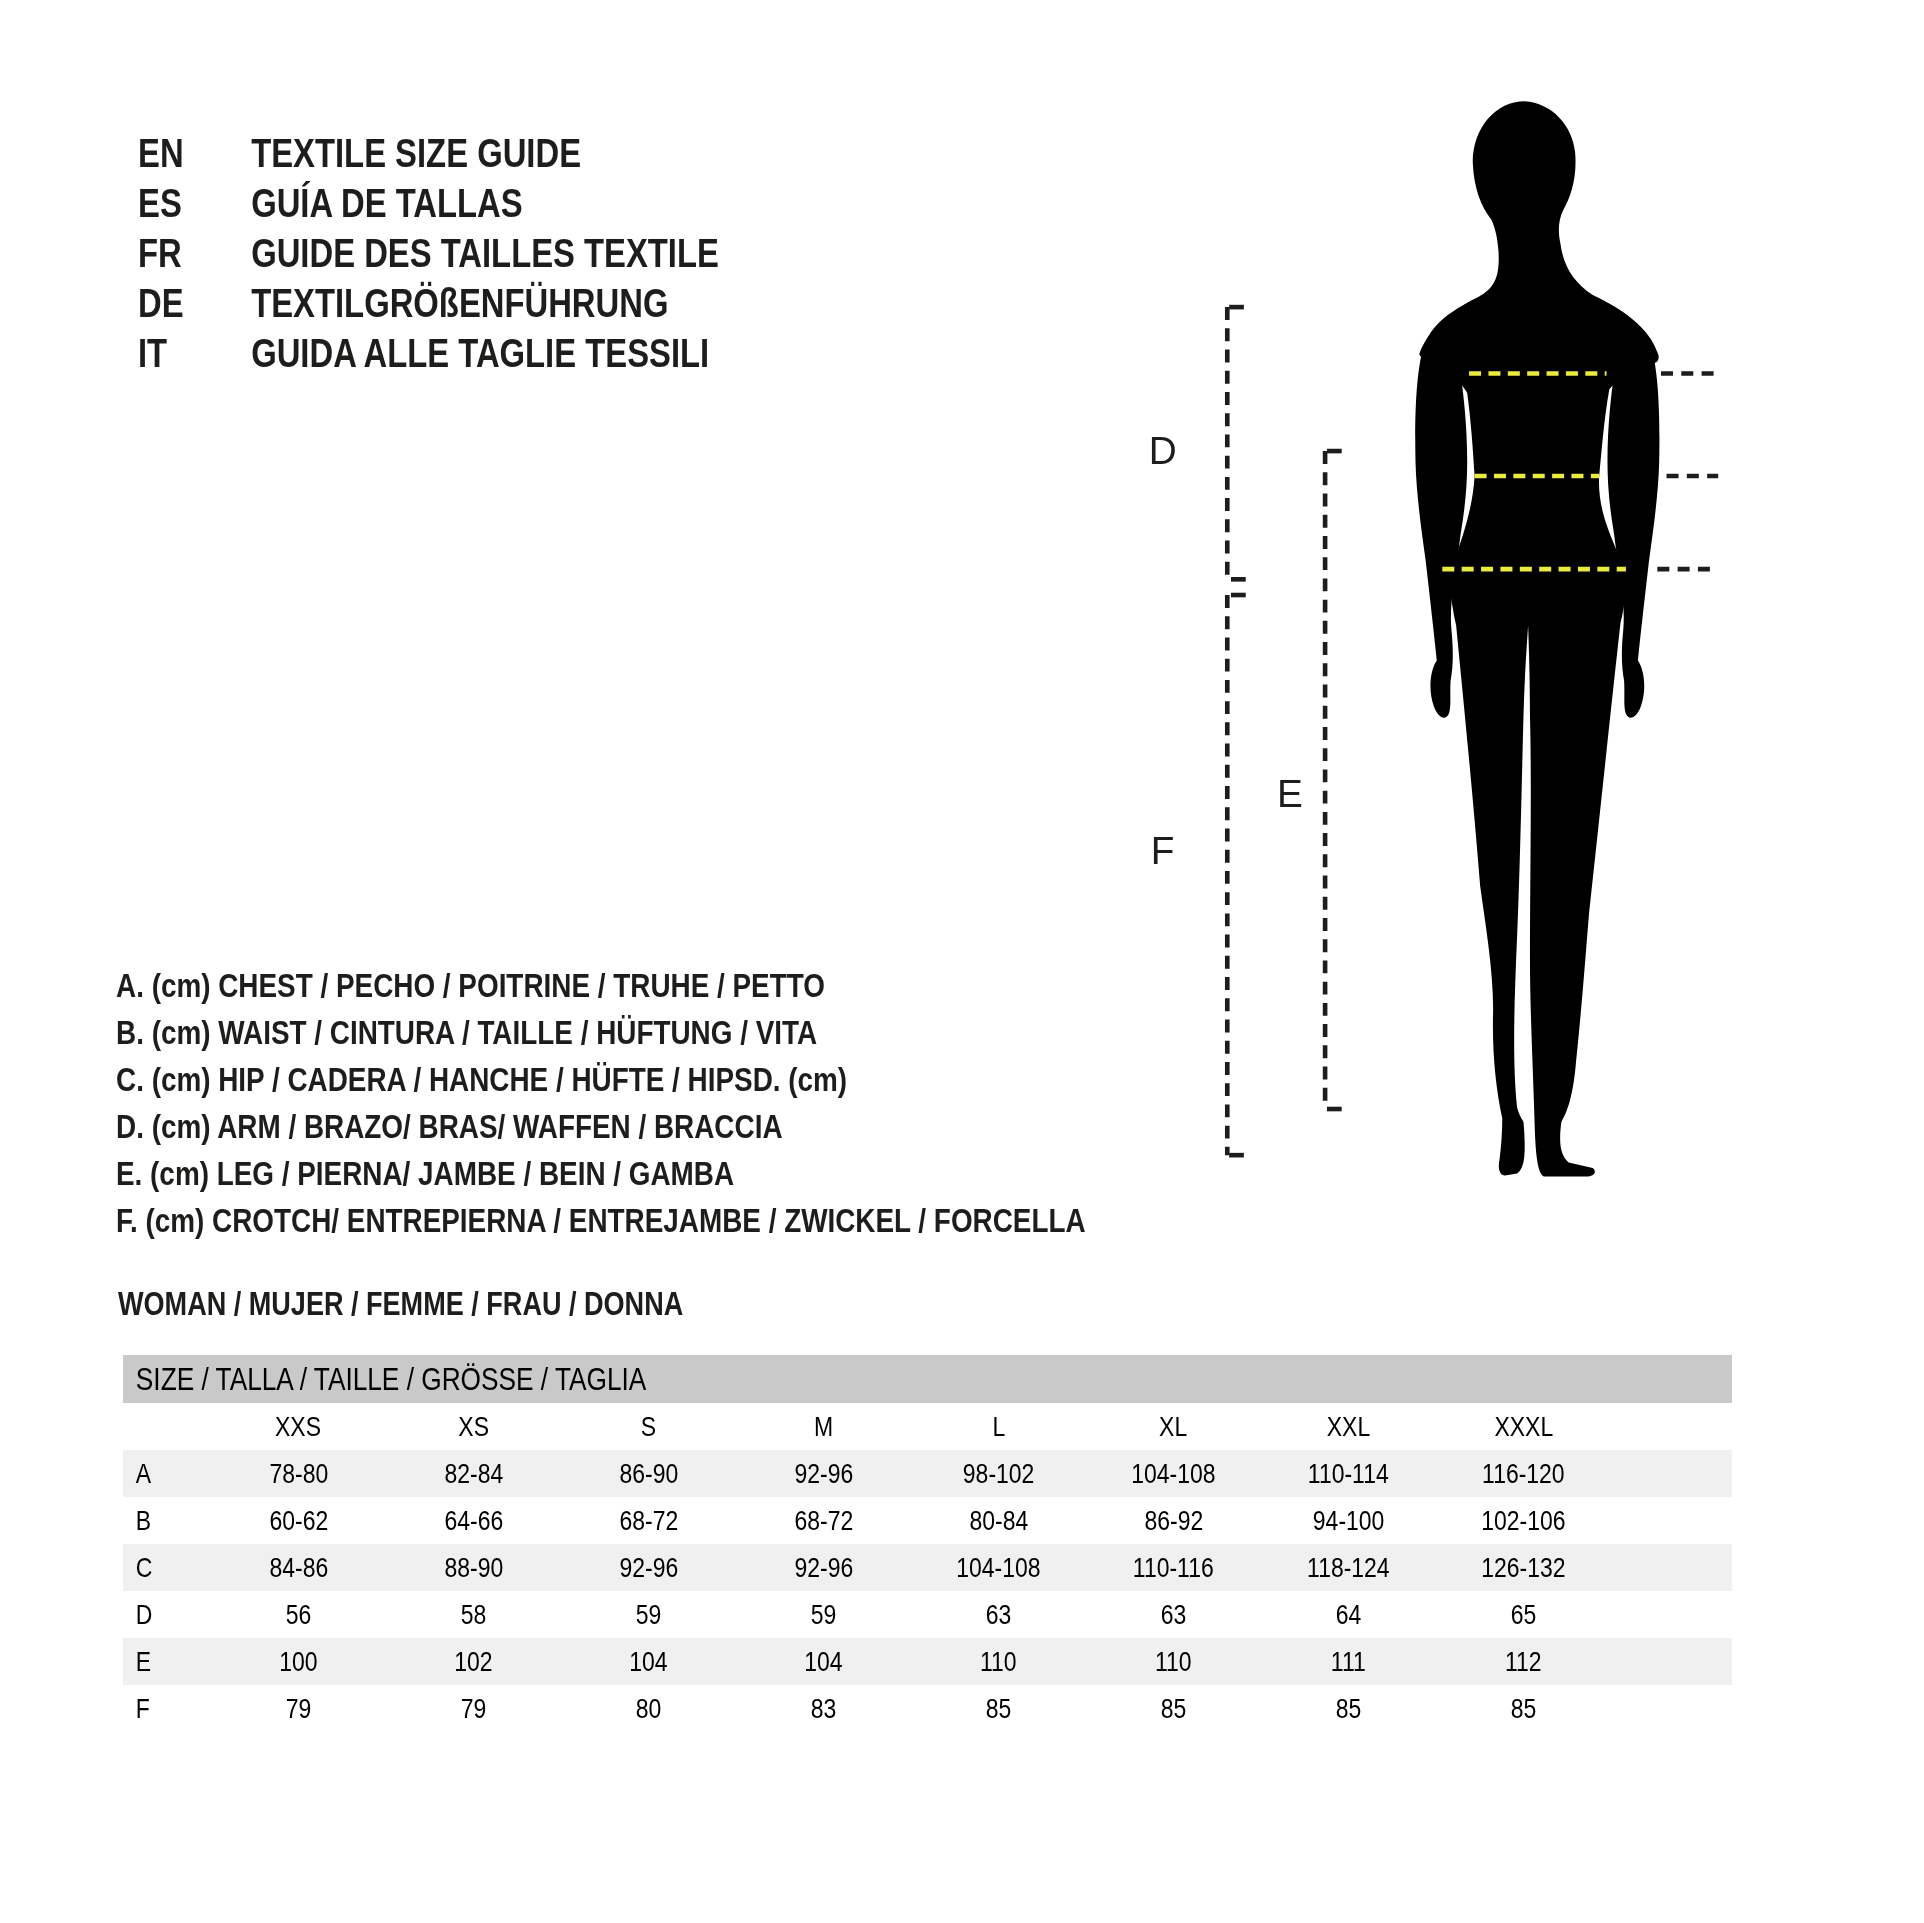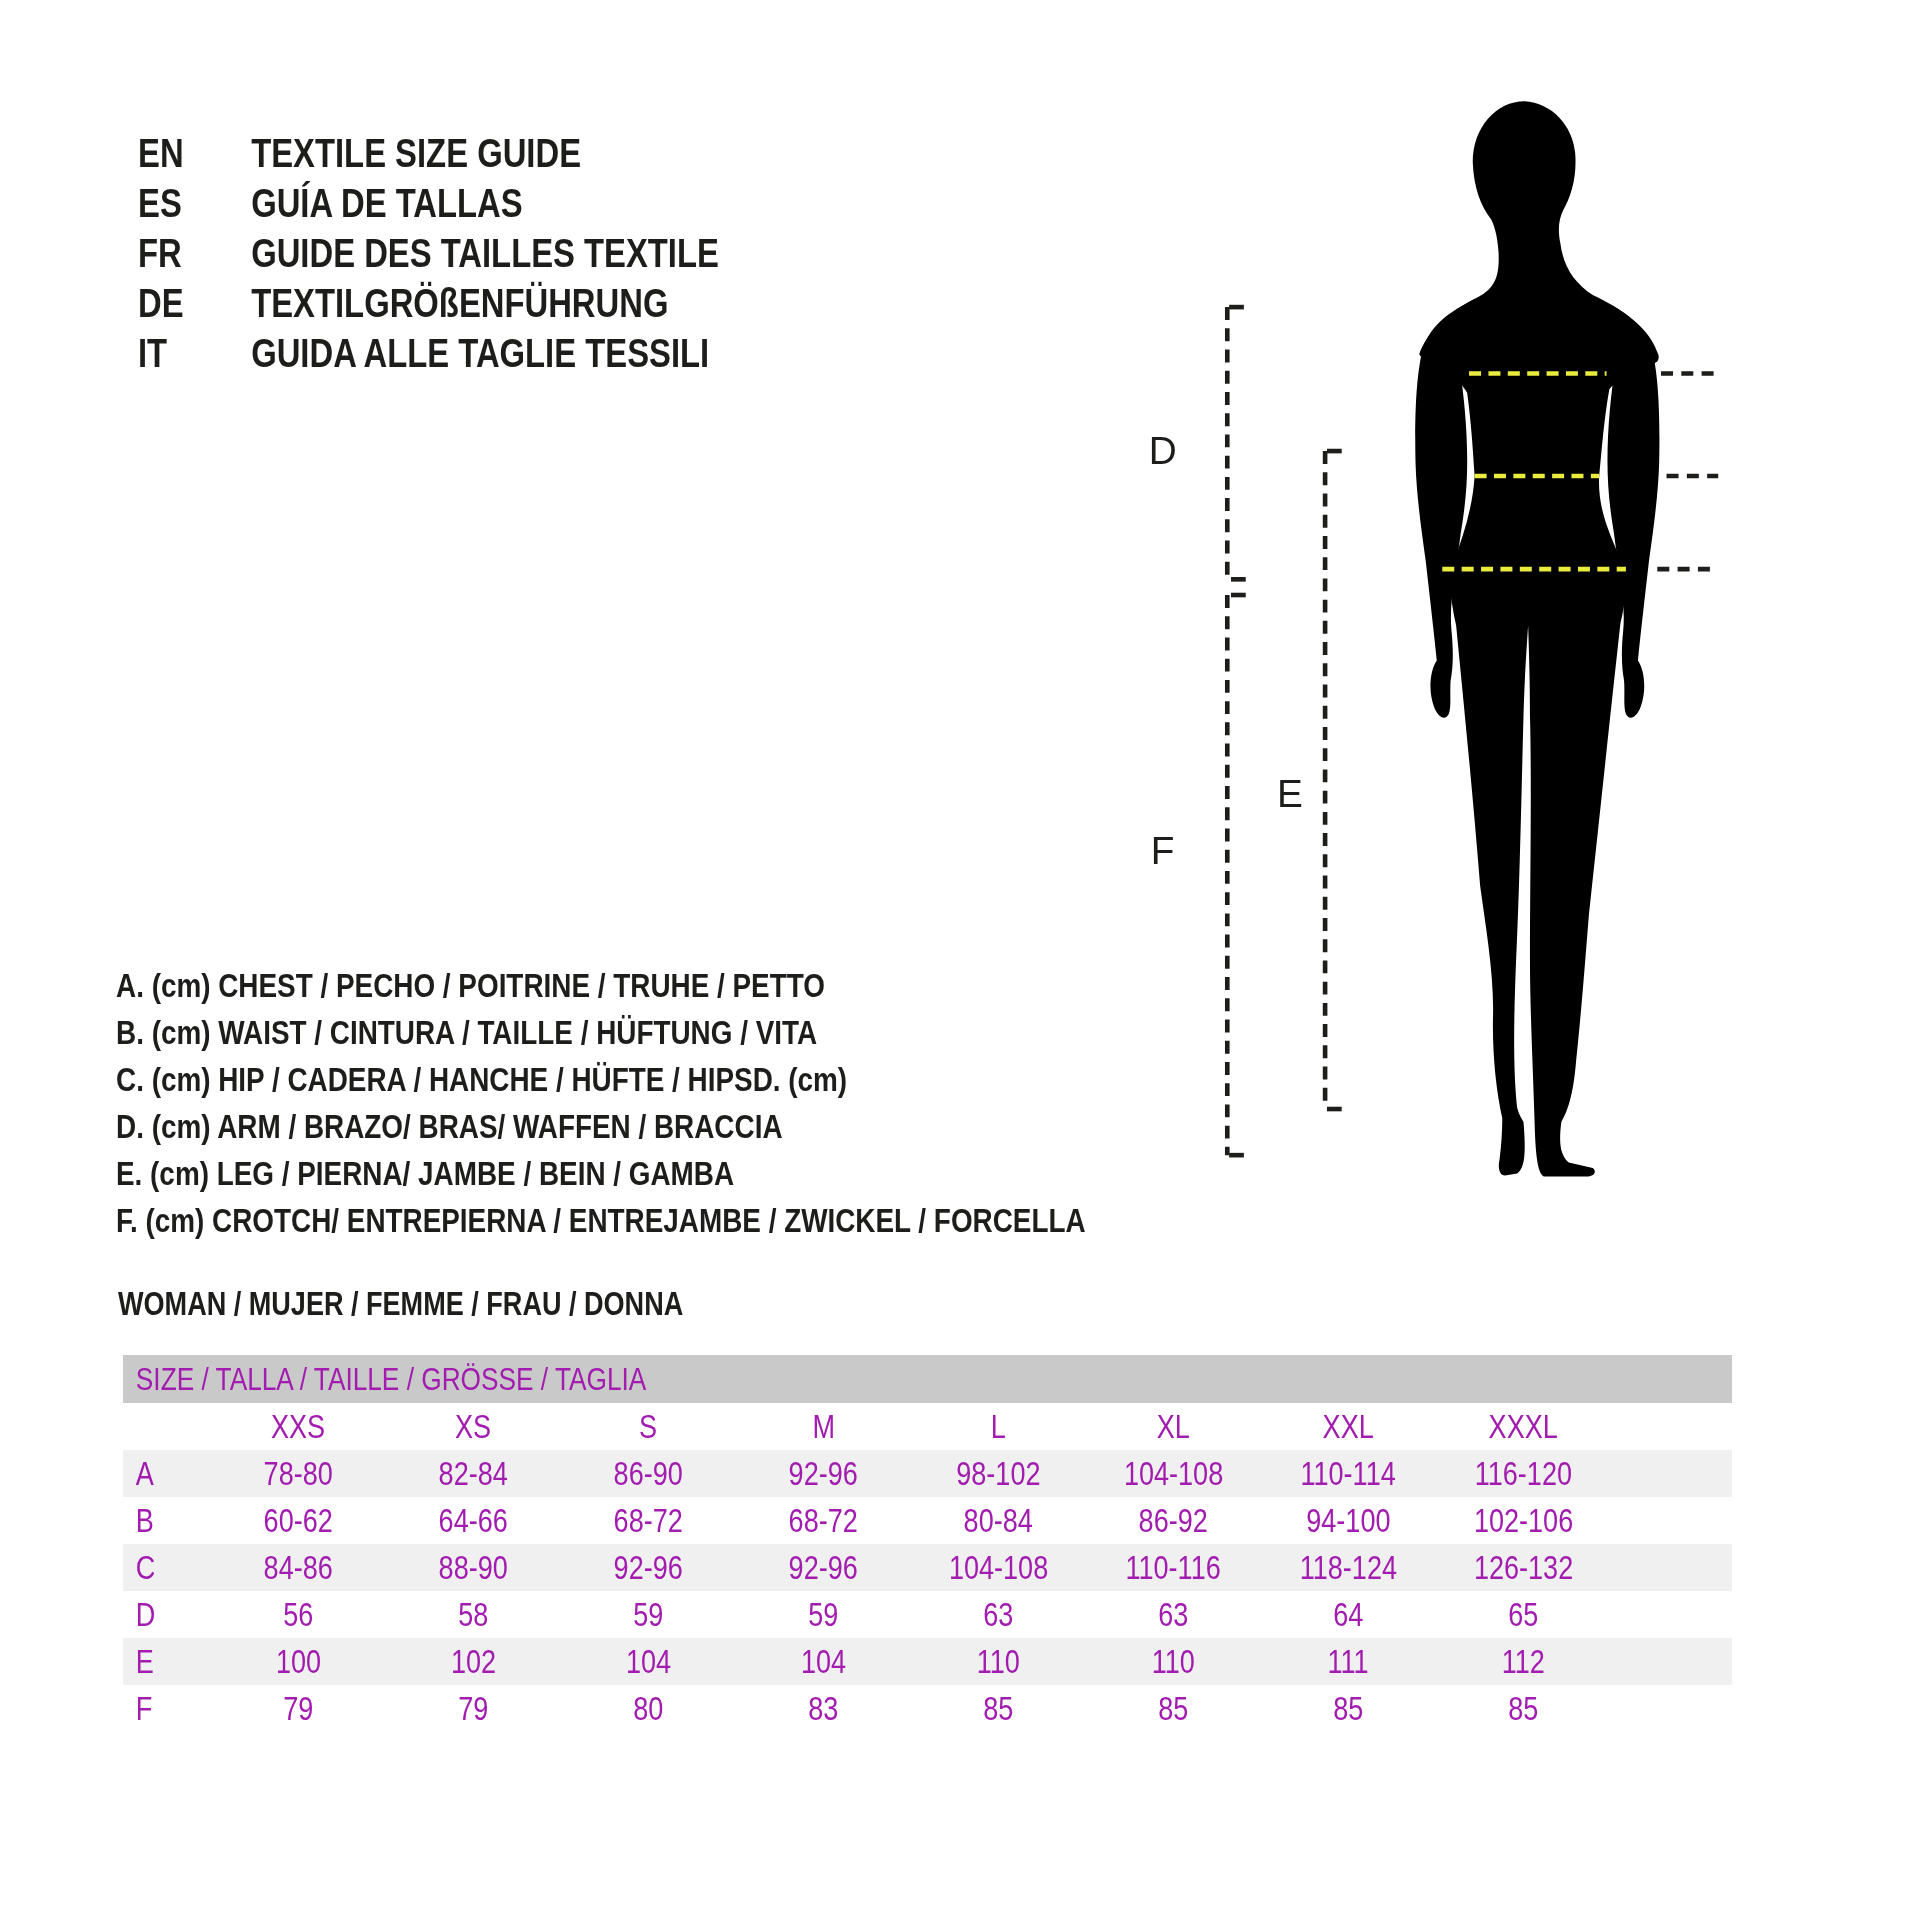--- a/index.html
+++ b/index.html
@@ -14,24 +14,24 @@
     transform:scaleX(0.82);transform-origin:left center;white-space:nowrap;}
   .lang-code{width:138px;flex:0 0 138px;}
   
   .descs{position:absolute;left:116px;top:962px;}
   .desc-row{height:47px;line-height:47px;font-size:34px;font-weight:700;
     transform:scaleX(0.82);transform-origin:left center;white-space:nowrap;}
   
   .woman{position:absolute;left:118px;top:1280px;height:48px;line-height:48px;
     font-size:33px;font-weight:700;transform:scaleX(0.82);transform-origin:left center;white-space:nowrap;}
   
-  .size-table{position:absolute;left:123px;top:1355px;color:#a21caf;}
+  .size-table{position:absolute;left:123px;top:1355px;color:#000000;}
   .tband{width:1671px;height:48px;line-height:49px;background:#c9c9c9;font-size:32px;}
   .tband .cnd{display:inline-block;padding-left:15.7px;}
-  .trow{display:grid;grid-template-columns:88px repeat(8,175px) 181px;height:47px;line-height:47px;font-size:33px;}
+  .trow{display:grid;grid-template-columns:88px repeat(8,175px) 181px;height:47px;line-height:47px;font-size:28px;}
   .trow.band{background:#f0f0f0;}
   .tcell{text-align:center;overflow:visible;}
   .tcell .c2{display:inline-block;transform:scaleX(0.82);transform-origin:center center;}
   .tlabel{text-align:left;}
   .tlabel .c2{display:inline-block;transform:scaleX(0.82);transform-origin:left center;padding-left:15.7px;}
   
   .figure-wrap{position:absolute;left:1135px;top:55px;width:789px;height:1200px;}
   svg text{font-family:"Liberation Sans", sans-serif;}
 </style>
 </head>

